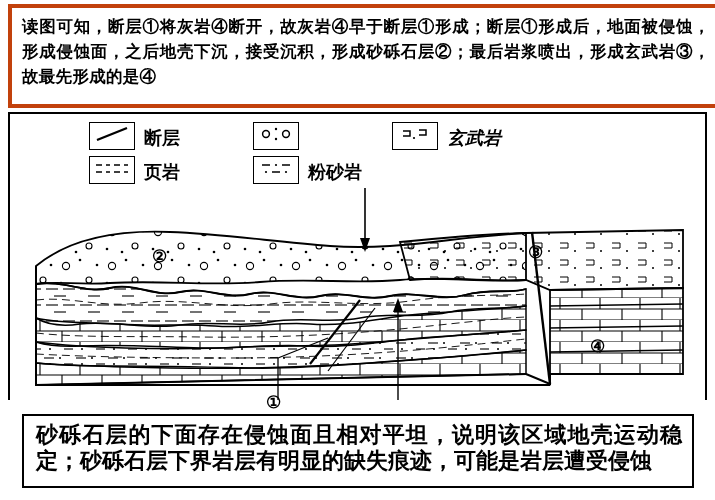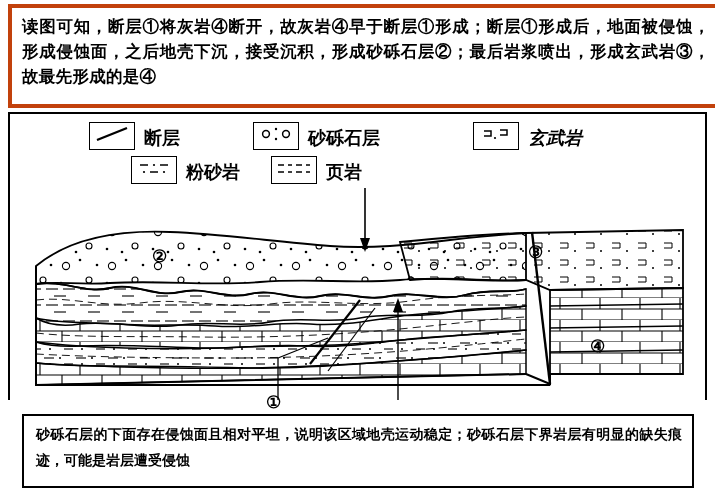--- a/index.html
+++ b/index.html
@@ -107,21 +107,21 @@
     top: 414px;
     width: 672px;
     height: 74px;
     border: 2px solid #000;
     box-sizing: border-box;
     padding: 6px 10px 0 12px;
     background: #fff;
   }
   .bottom-box p {
     margin: 0;
-    font-size: 14px;
+    font-size: 22px;
     line-height: 26px;
     text-align: justify;
     font-weight: 700;
   }
 </style>
 </head>
 <body>
 
 <div class="page">
 
@@ -144,62 +144,61 @@
 
       <div class="legend-item" style="margin-left:42px;">
         <span class="swatch">
           <svg width="44" height="22" viewBox="0 0 44 22">
             <circle cx="12" cy="11" r="3.4" fill="none" stroke="#000" stroke-width="1.5"></circle>
             <circle cx="32" cy="11" r="3.4" fill="none" stroke="#000" stroke-width="1.5"></circle>
             <circle cx="22" cy="6" r="1.2" fill="#000"></circle>
             <circle cx="22" cy="16" r="1.2" fill="#000"></circle>
           </svg>
         </span>
-        <span class="label">砂砾石层</span>
       </div>
 
       <div class="legend-item" style="margin-left:62px;font-style:italic;">
         <span class="swatch">
           <svg width="44" height="22" viewBox="0 0 44 22">
             <path d="M10 8 h7 v5 h-7" fill="none" stroke="#000" stroke-width="1.5"></path>
             <path d="M26 7 h7 v5 h-7" fill="none" stroke="#000" stroke-width="1.5"></path>
             <circle cx="21" cy="15" r="1.1" fill="#000"></circle>
           </svg>
         </span>
         <span class="label">玄武岩</span>
       </div>
 
     </div>
 
     <div class="legend-row" style="left:48px; top:42px;">
+
+      <div class="legend-item">
+        <span class="swatch">
+          <svg width="44" height="22" viewBox="0 0 44 22">
+            <line x1="6" y1="8" x2="20" y2="8" stroke="#000" stroke-width="1.5" stroke-dasharray="6 4"></line>
+            <line x1="24" y1="8" x2="38" y2="8" stroke="#000" stroke-width="1.5" stroke-dasharray="6 4"></line>
+            <line x1="6" y1="15" x2="20" y2="15" stroke="#000" stroke-width="1.5" stroke-dasharray="6 4"></line>
+            <line x1="24" y1="15" x2="38" y2="15" stroke="#000" stroke-width="1.5" stroke-dasharray="6 4"></line>
+          </svg>
+        </span>
+        <span class="label">页岩</span>
+      </div>
 
       <div class="legend-item" style="margin-left:42px;">
         <span class="swatch">
           <svg width="44" height="22" viewBox="0 0 44 22">
             <line x1="8" y1="8" x2="16" y2="8" stroke="#000" stroke-width="1.5"></line>
             <circle cx="22" cy="8" r="1.1" fill="#000"></circle>
             <line x1="28" y1="8" x2="36" y2="8" stroke="#000" stroke-width="1.5"></line>
             <circle cx="12" cy="15" r="1.1" fill="#000"></circle>
             <line x1="18" y1="15" x2="26" y2="15" stroke="#000" stroke-width="1.5"></line>
             <circle cx="32" cy="15" r="1.1" fill="#000"></circle>
           </svg>
         </span>
         <span class="label">粉砂岩</span>
-      </div>
-
-      <div class="legend-item">
-        <span class="swatch">
-          <svg width="44" height="22" viewBox="0 0 44 22">
-            <line x1="6" y1="8" x2="20" y2="8" stroke="#000" stroke-width="1.5" stroke-dasharray="6 4"></line>
-            <line x1="24" y1="8" x2="38" y2="8" stroke="#000" stroke-width="1.5" stroke-dasharray="6 4"></line>
-            <line x1="6" y1="15" x2="20" y2="15" stroke="#000" stroke-width="1.5" stroke-dasharray="6 4"></line>
-            <line x1="24" y1="15" x2="38" y2="15" stroke="#000" stroke-width="1.5" stroke-dasharray="6 4"></line>
-          </svg>
-        </span>
-        <span class="label">页岩</span>
       </div>
     </div>
   </div>
 
   <div class="section-frame">
     <svg class="diagram-svg" width="699" height="212" viewBox="0 0 699 212">
       <defs>
 
         <pattern id="p-gravel" width="46" height="34" patternUnits="userSpaceOnUse">
           <circle cx="10" cy="10" r="3.6" fill="none" stroke="#000" stroke-width="1.1"></circle>

